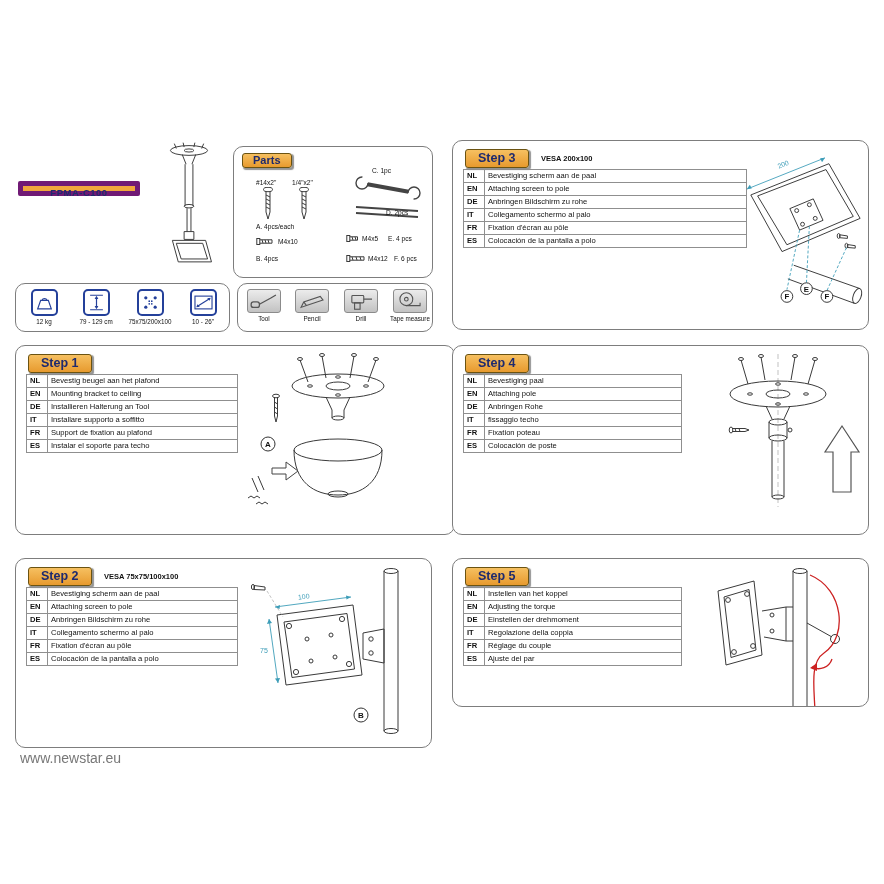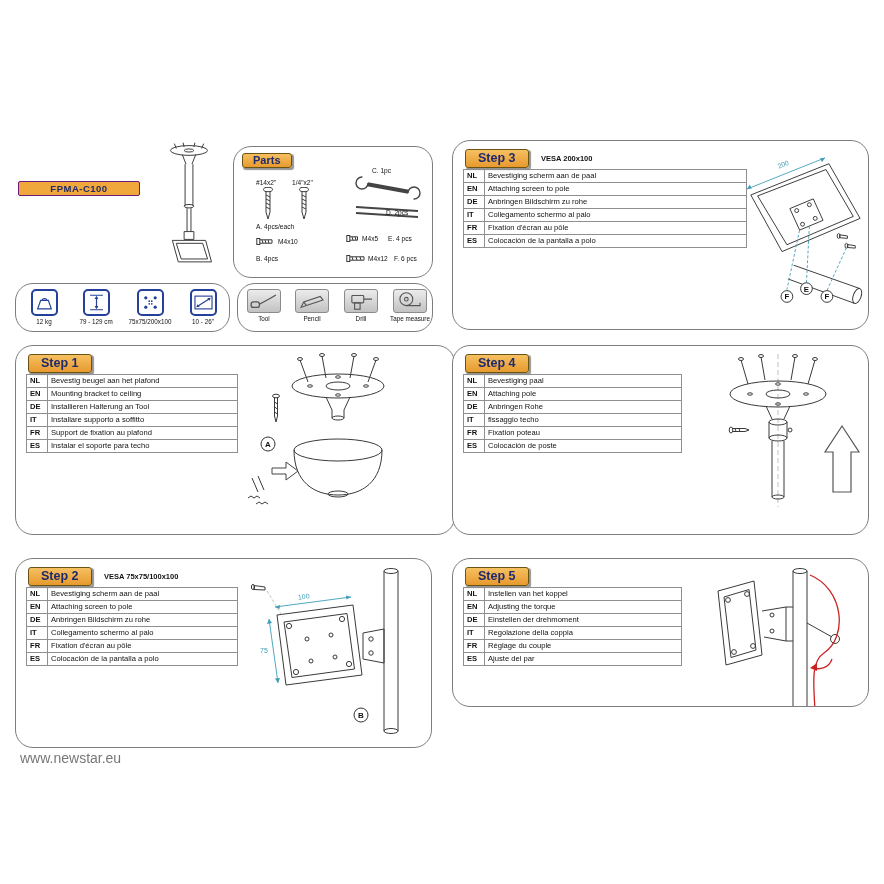--- a/index.html
+++ b/index.html
@@ -1,19 +1,19 @@
 <!DOCTYPE html>
 <html><head>
 <meta charset="utf-8">
 <style>
   * { margin:0; padding:0; box-sizing:border-box; }
   body { background:#fff; font-family:"Liberation Sans", sans-serif; }
   #page { position:relative; width:884px; height:884px; background:#fff; color:#111; overflow:hidden; }
 
-  .box { position:absolute; background:#fff; border:1.2px solid #7d7d7d; border-radius:18px; overflow:hidden; }
+  .box { position:absolute; background:#fff; border:1.2px solid #7d7d7d; border-radius:10px; overflow:hidden; }
 
   .badge { display:inline-block; background:linear-gradient(#f6c061,#e79a2e); border:1px solid #6b5312;
            border-radius:3px; box-shadow:1.5px 1.5px 1px rgba(60,60,60,.55); color:#1e2a6e; font-weight:bold; }
   .step-badge  { position:absolute; left:12px; top:8px; font-size:12.5px; padding:1px 12px 2px; }
   .parts-badge { position:absolute; left:8px;  top:6px; font-size:11px;  padding:0 10px 1px; }
   .vesa { position:absolute; left:88px; top:13px; font-size:7.5px; font-weight:bold; color:#111;text-align:right; }
 
   table.lang { position:absolute; left:10px; top:28px; border-collapse:collapse; }
   table.lang td { border:1px solid #8f8f8f; font-size:7.6px; line-height:1; padding:0 3px; height:13px;
                   vertical-align:middle; white-space:nowrap; }
@@ -26,21 +26,21 @@
   .tealtxt { fill:#3d9db8; font-size:7px; }
   .callout { stroke:#333; fill:#fff; stroke-width:1; }
   .callout-txt { font-size:8px; fill:#111; font-weight:bold; }
   .red { stroke:#cc2222; fill:none; stroke-width:1.3; }
 
   .brand { position:absolute; left:18px; top:143px; width:130px; }
   .logo-bar { position:relative; width:128px; height:8px; background:#1e2a6e; margin-top:1px; }
   .logo-products { position:absolute; left:42px; top:0; width:70px; height:8px; background:#ef9d2f;
                    color:#fff; font-size:6.5px; font-style:italic; text-align:center; line-height:8px; }
   .model-badge { position:absolute; left:18px; top:181px; width:122px; height:15px; background:#f0a73c;
-                 border:1px solid #701a75; border-radius:2px; color:#1e2a6e; font-weight:bold; font-size:9.5px;
+                 border:5px solid #701a75; border-radius:2px; color:#1e2a6e; font-weight:bold; font-size:9.5px;
                  text-align:center; line-height:13px; letter-spacing:.5px; }
   .website { position:absolute; left:20px; top:750px; font-size:14px; color:#777; }
 
   .plabel { position:absolute; font-size:6.6px; color:#111; white-space:nowrap; }
   .pitem  { position:absolute; }
 
   .spec-item, .tool-item { position:absolute; width:48px; text-align:center; top:5px; }
   .spec-glyph { width:27px; height:27px; margin:0 auto; border:2px solid #24409a; border-radius:5px; background:#fff; display:block; }
   .tool-glyph { width:34px; height:24px; margin:0 auto; background:linear-gradient(#ececec,#c2c2c2);
                 border:1px solid #8b8b8b; border-radius:3px; display:block; }

